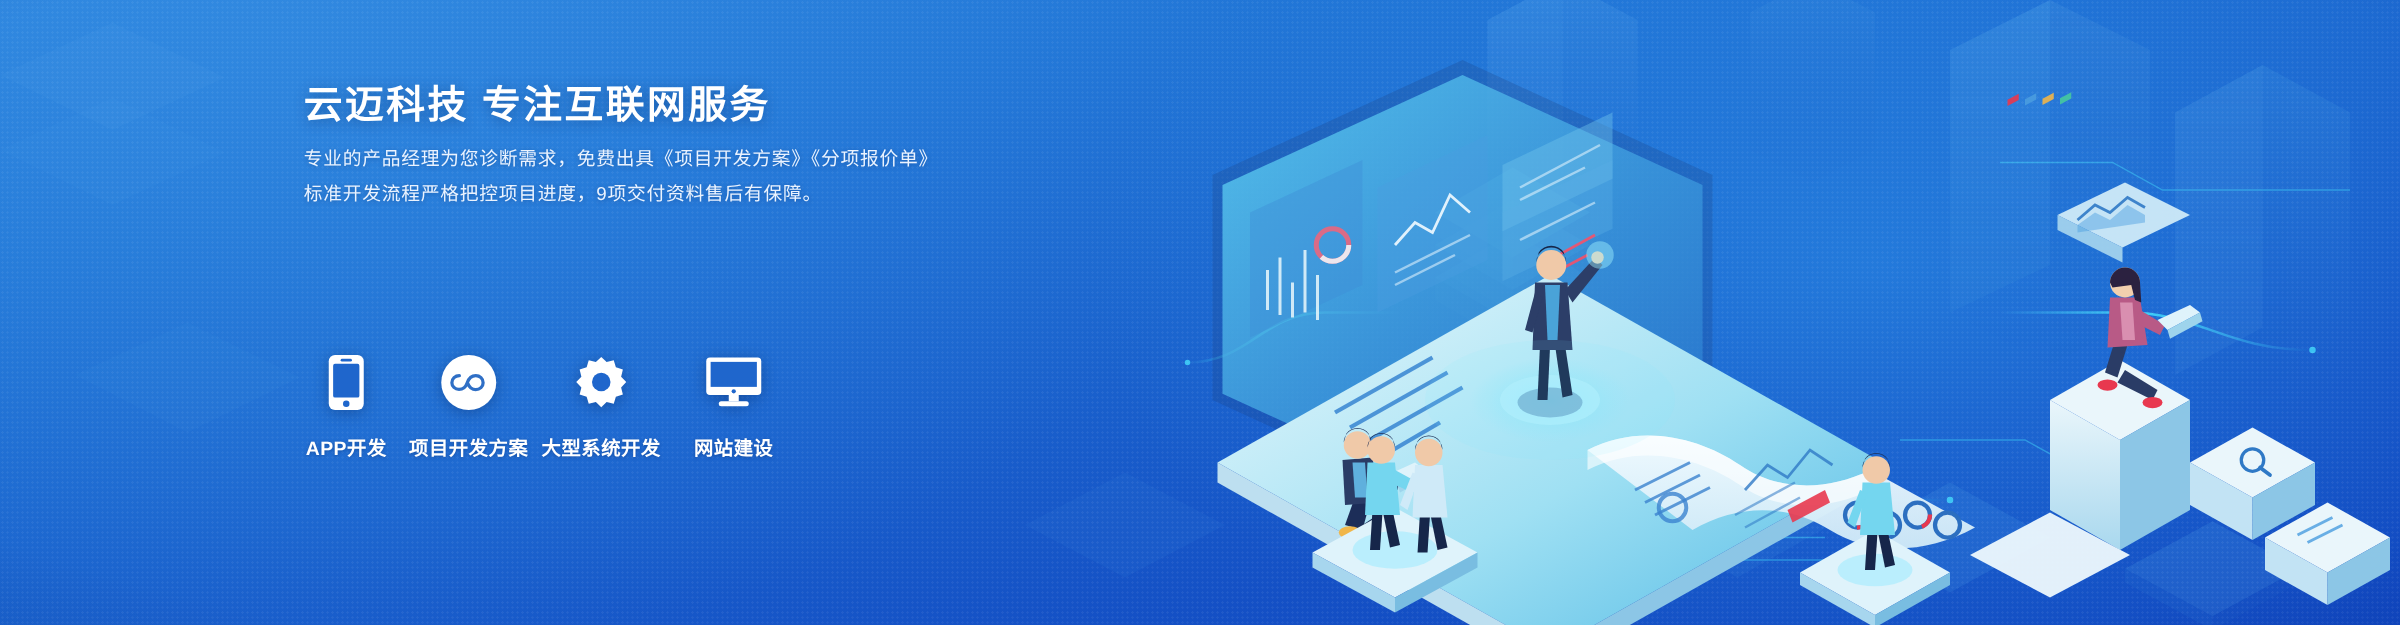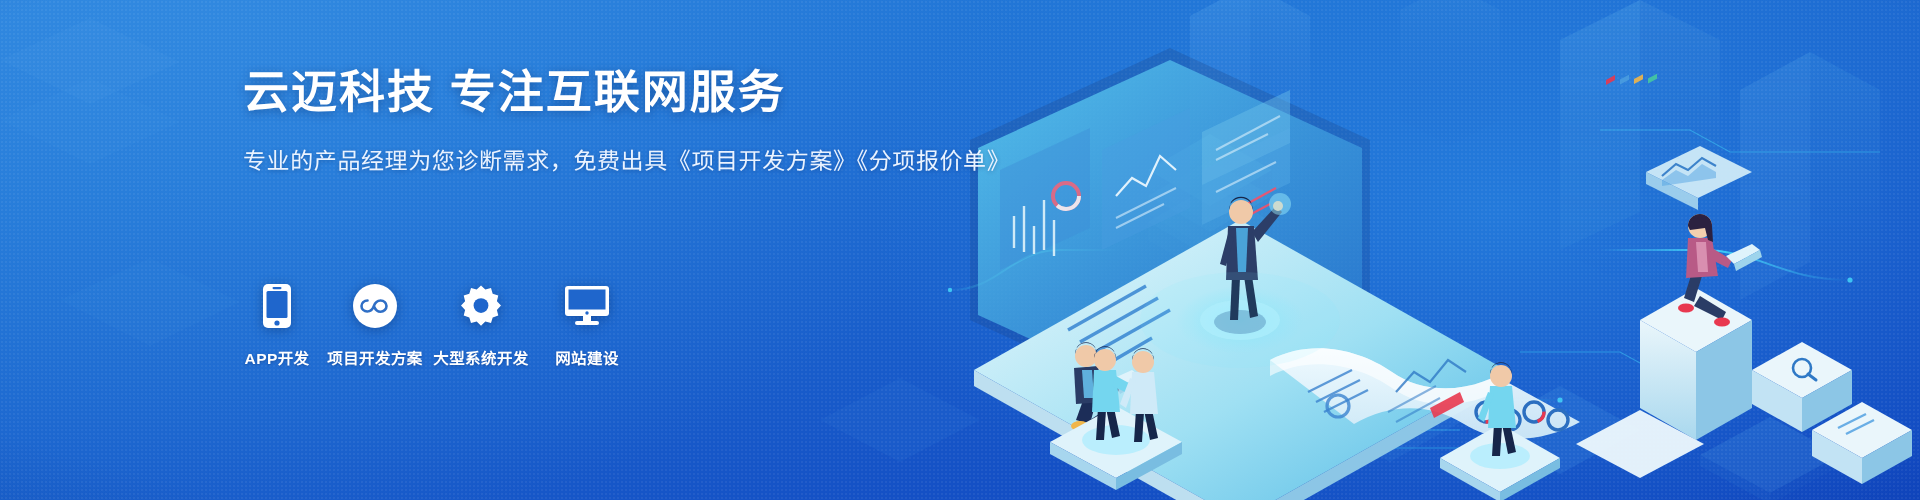--- a/index.html
+++ b/index.html
@@ -36,31 +36,30 @@
   .layer{position:absolute;inset:0;}
   .z-bg   {z-index:1;}
   .z-art  {z-index:4;}
   .z-text {z-index:6;}
 
   
   .copy{
     position:absolute; left:243px; top:66px; width:700px;
   }
   .headline{
-    font-size:46px; font-weight:bold; color:#ffffff;
+    font-size:31px; font-weight:bold; color:#ffffff;
     letter-spacing:2px; line-height:1.16;
     white-space:nowrap;
     text-shadow:0 2px 10px rgba(4,30,80,.35);
   }
   .sub{
-    margin-top:23px;
-    font-size:23px; color:#eaf3ff; line-height:1.72;
+    margin-top:13px;
+    font-size:15px; color:#eaf3ff; line-height:1.72;
     letter-spacing:.6px; white-space:nowrap;
     text-shadow:0 1px 4px rgba(4,30,80,.30);
-    text-align:center;
   }
   .sub div + div{margin-top:2px;}
 
   
   .services{
     position:absolute; left:246px; top:281px;
     display:flex; align-items:flex-start; gap:28px;
   }
   .svc{
     width:78px;
@@ -403,20 +402,21 @@
       <ellipse cx="300" cy="300" rx="100" ry="48" fill="#7fe9ff" opacity=".10"></ellipse>
     </svg>
   </div>
 
   <div class="layer z-text">
 
     <div class="copy">
       <div class="headline">云迈科技 专注互联网服务</div>
       <div class="sub">
         <div>专业的产品经理为您诊断需求，免费出具《项目开发方案》《分项报价单》</div>
+        <div>标准开发流程严格把控项目进度，9项交付资料售后有保障。</div>
       </div>
     </div>
 
     <div class="services">
 
       <div class="svc">
         <span class="glyph">
           <svg width="30" height="46" viewBox="0 0 30 46" aria-hidden="true">
             <rect x="1" y="1" width="28" height="44" rx="5" fill="#ffffff"></rect>
             <rect x="4.5" y="8" width="21" height="27" rx="1.5" fill="#1f66cc"></rect>

